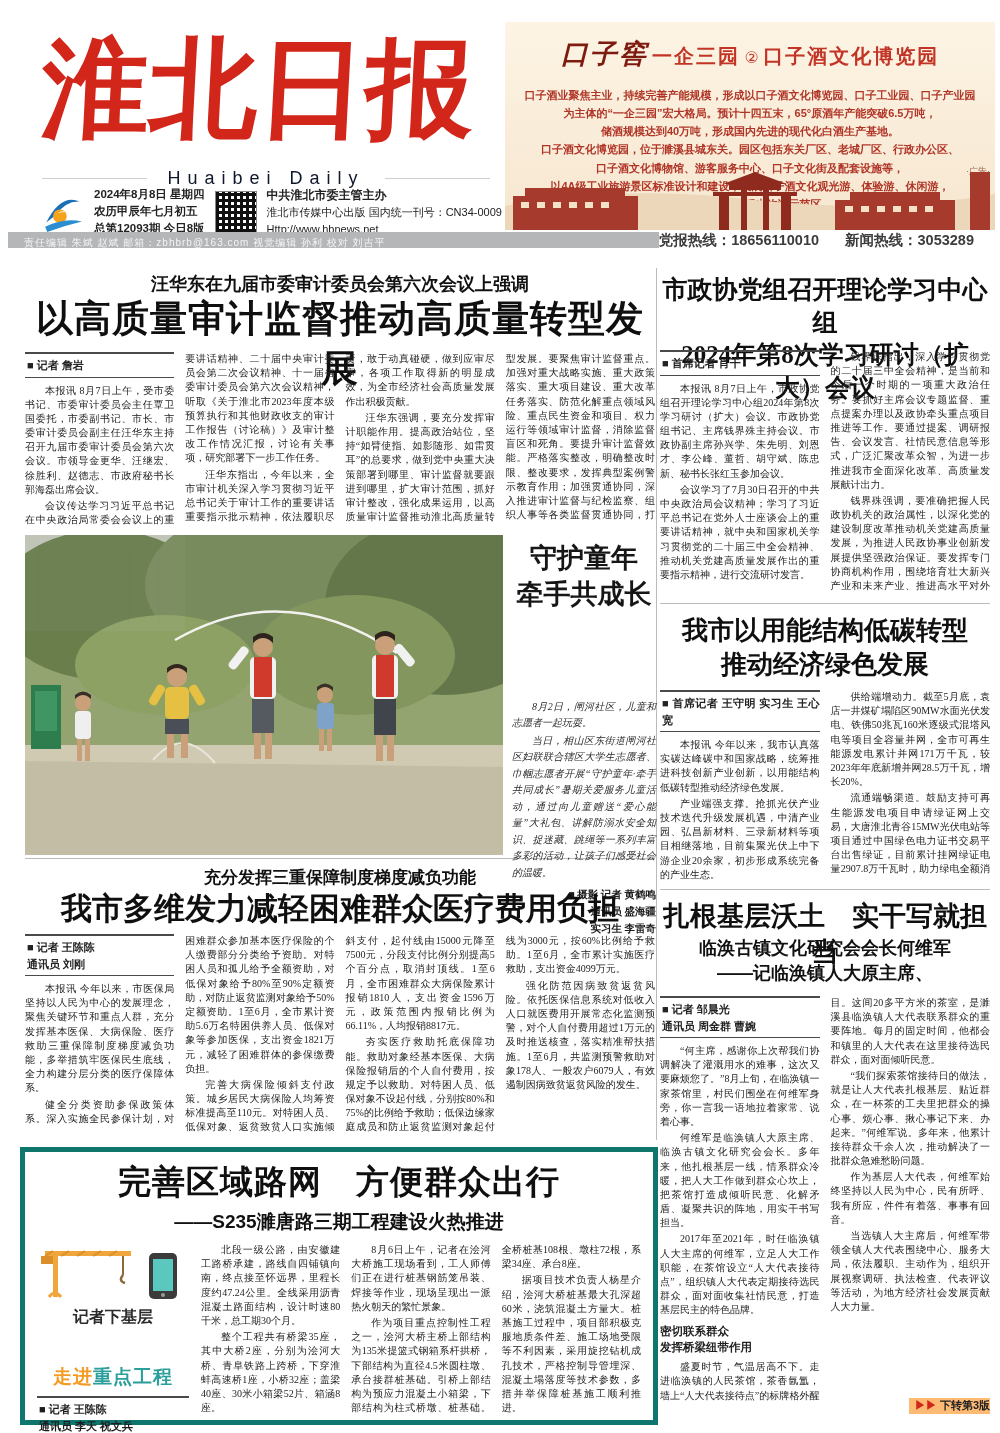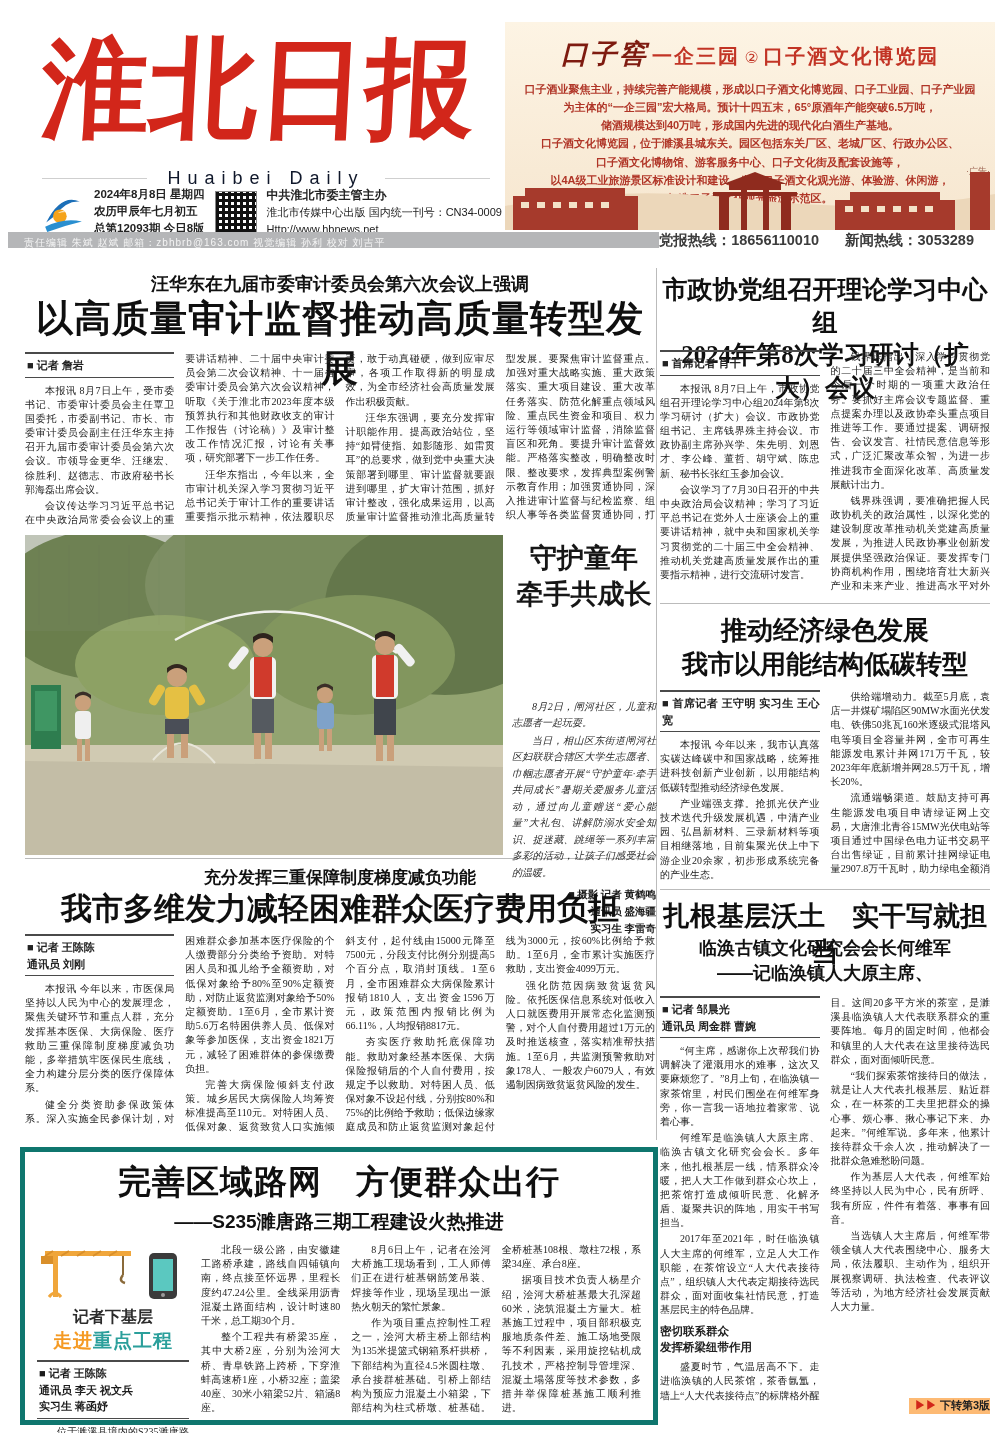--- a/index.html
+++ b/index.html
@@ -26,21 +26,21 @@
 
   
   .ad { position:absolute; left:505px; top:22px; width:490px; height:208px;
     background:linear-gradient(#fdf4e4,#f6e6cf); overflow:hidden; }
   .ad-titleline { margin-top:14px; text-align:center; color:#b5301f; white-space:nowrap; }
   .ad-brand { font-family:"Liberation Serif",serif; font-weight:bold; font-style:italic;
     font-size:27px; color:#7e1b10; letter-spacing:2px; }
   .ad-series { font-size:20px; font-weight:bold; letter-spacing:2px; color:#c23425; }
   .ad-ep { font-size:16px; color:#c23425; }
   .ad-title { font-size:20px; font-weight:bold; letter-spacing:2px; color:#c23425; }
-  .ad-lines { margin-top:8px; text-align:center; font-size:11px; font-weight:bold;
+  .ad-lines { margin-top:14px; text-align:center; font-size:11px; font-weight:bold;
     color:#b03527; line-height:1.65; }
   .ad-note { position:absolute; right:5px; bottom:52px; font-size:9px; color:#a06a57; }
   .ad-sil { position:absolute; left:0; bottom:0; width:100%; height:64px; }
 
   
   .infobar { position:absolute; left:8px; top:232px; width:966px; height:16px; display:flex; }
   .infobar .gray { width:758px; background:#b5b6b8; color:#f4f4f4; font-size:10px;
     line-height:22px; padding-left:16px; letter-spacing:1px; white-space:nowrap; overflow:hidden; }
   .infobar .hot { flex:1; display:flex; justify-content:center; gap:26px; align-items:center;
     font-size:14.5px; font-weight:bold; color:#3c3c3c; white-space:nowrap; }
@@ -78,21 +78,21 @@
   
   .redbox { position:absolute; left:20px; top:1147px; width:638px; height:278px;
     border:5px solid #0f766e; background:#fff; padding:8px 12px 6px; }
   .rb-head { text-align:center; font-family:"Liberation Serif",serif; font-weight:bold;
     font-size:33px; color:#0f0f0f; letter-spacing:1px; }
   .rb-sub { text-align:center; font-weight:bold; font-size:19px; margin-top:4px; color:#111; }
   .rb-row { display:flex; gap:12px; margin-top:8px; }
   .rb-left { width:152px; flex:0 0 auto; }
   .badge { text-align:center; }
   .badge-l1 { font-family:"Liberation Serif",serif; font-weight:bold; font-size:16px; color:#2b2b2b; margin-top:2px; }
-  .badge-l2 { font-weight:900; font-size:19px; letter-spacing:1px; }
+  .badge-l2 { font-weight:900; font-size:19px; letter-spacing:1px;margin-top:36px; }
   .badge-l2 .a { color:#f59a23; } .badge-l2 .b { color:#2b9f9b; }
   .rb-left .bl { margin-top:6px; }
   .rb-intro { font-family:"Liberation Serif",serif; font-size:10px; line-height:1.42; text-align:justify; }
   .rb-body { flex:1; height:178px; }
 
   
   .inner-sub { font-weight:bold; font-family:"Liberation Sans",sans-serif;
     font-size:11.5px; margin:5px 0; break-inside:avoid; }
   .jump { position:absolute; right:0; bottom:0; background:#fdba74; padding-left:6px;
     font-size:11px; font-weight:bold; font-family:"Liberation Sans",sans-serif; }
@@ -355,22 +355,22 @@
   <div class="cols c2" style="left:660px; top:350px; width:330px; height:248px;">
     <div class="bl">■ 首席记者 肖干</div>
     <div class="p">本报讯 8月7日上午，市政协党组召开理论学习中心组2024年第8次学习研讨（扩大）会议。市政协党组书记、主席钱界殊主持会议。市政协副主席孙兴学、朱先明、刘恩才、李公峰、董哲、胡守斌、陈忠新、秘书长张红玉参加会议。</div>
     <div class="p">会议学习了7月30日召开的中共中央政治局会议精神；学习了习近平总书记在党外人士座谈会上的重要讲话精神，就中央和国家机关学习贯彻党的二十届三中全会精神、推动机关党建高质量发展作出的重要指示精神，进行交流研讨发言。</div>
     <div class="p">钱界殊指出，深入学习贯彻党的二十届三中全会精神，是当前和今后一个时期的一项重大政治任务。要抓好主席会议专题监督、重点提案办理以及政协牵头重点项目推进等工作。要通过提案、调研报告、会议发言、社情民意信息等形式，广泛汇聚改革众智，为进一步推进我市全面深化改革、高质量发展献计出力。</div>
     <div class="p">钱界殊强调，要准确把握人民政协机关的政治属性，以深化党的建设制度改革推动机关党建高质量发展，为推进人民政协事业创新发展提供坚强政治保证。要发挥专门协商机构作用，围绕培育壮大新兴产业和未来产业、推进高水平对外开放、防范化解风险和加大民生保障等重要领域积极建言献策，积极做好宣传政策、解疑释惑、凝聚共识工作。要认真开展年度重点工作“回头看”，及时查漏补缺，以更加昂扬的斗志、饱满的热情高标准推进各项工作，确保高质量完成全年目标任务。</div>
 
   </div>
 
   <div class="headline-serif" style="left:660px; top:614px; width:330px; font-size:26px; line-height:1.3;">
+    <div>我市以用能结构低碳转型</div>
     <div>推动经济绿色发展</div>
-    <div>我市以用能结构低碳转型</div>
   </div>
   <div class="cols c2" style="left:660px; top:690px; width:330px; height:194px;">
     <div class="bl">■ 首席记者 王守明 实习生 王心宽</div>
     <div class="p">本报讯 今年以来，我市认真落实碳达峰碳中和国家战略，统筹推进科技创新产业创新，以用能结构低碳转型推动经济绿色发展。</div>
     <div class="p">产业端强支撑。抢抓光伏产业技术迭代升级发展机遇，中清产业园、弘昌新材料、三录新材料等项目相继落地，目前集聚光伏上中下游企业20余家，初步形成系统完备的产业生态。</div>
     <div class="p">供给端增动力。截至5月底，袁店一井煤矿塌陷区90MW水面光伏发电、铁佛50兆瓦160米逐级式混塔风电等项目全容量并网，全市可再生能源发电累计并网171万千瓦，较2023年年底新增并网28.5万千瓦，增长20%。</div>
     <div class="p">流通端畅渠道。鼓励支持可再生能源发电项目申请绿证网上交易，大唐淮北青谷15MW光伏电站等项目通过中国绿色电力证书交易平台出售绿证，目前累计挂网绿证电量2907.8万千瓦时，助力绿电全额消纳。1至5月，可再生能源发电量占全市用电量的29%左右。</div>
 
   </div>
 

